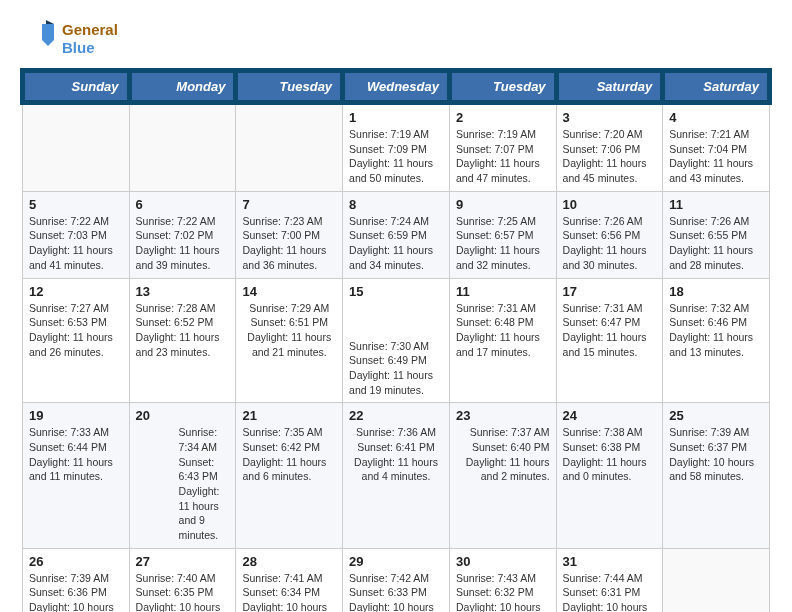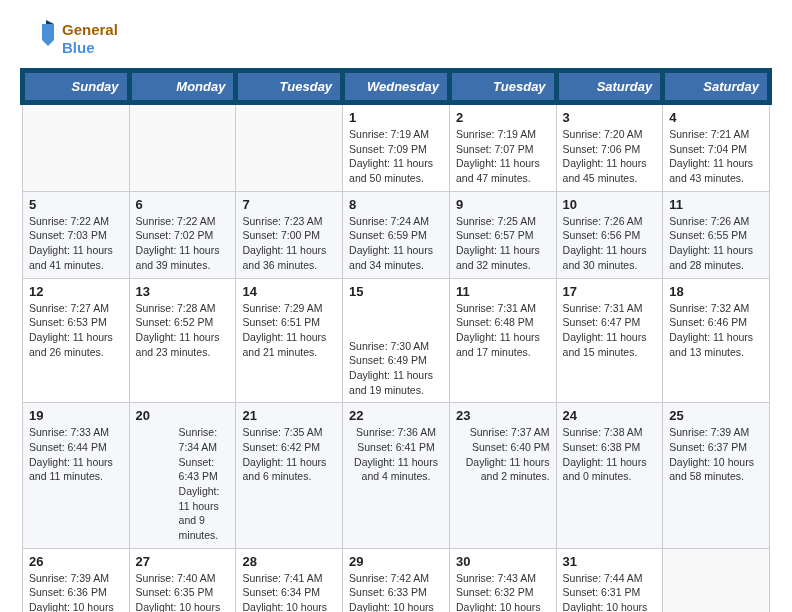--- a/index.html
+++ b/index.html
@@ -204,21 +204,21 @@
         </td>
         <td>
           <span class="day-number">13</span>
           <div class="day-info" style="white-space: pre-line;">Sunrise: 7:28 AM
 Sunset: 6:52 PM
 Daylight: 11 hours
 and 23 minutes.</div>
         </td>
         <td>
           <span class="day-number">14</span>
-          <div class="day-info" style="white-space: pre-line;">Sunrise: 7:29 AM
+          <div class="day-info" style="white-space: pre-line; text-align: center;">Sunrise: 7:29 AM
 Sunset: 6:51 PM
 Daylight: 11 hours
 and 21 minutes.</div>
         </td>
         <td>
           <span class="day-number">15</span>
           <div class="day-info" style="white-space: pre-line; margin-top: 40px;">Sunrise: 7:30 AM
 Sunset: 6:49 PM
 Daylight: 11 hours
 and 19 minutes.</div>

